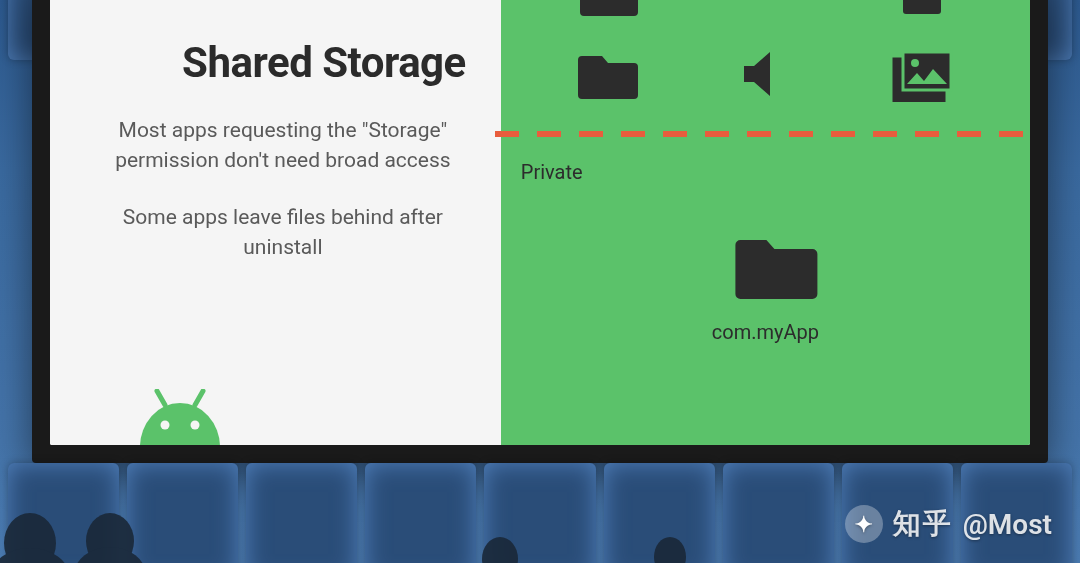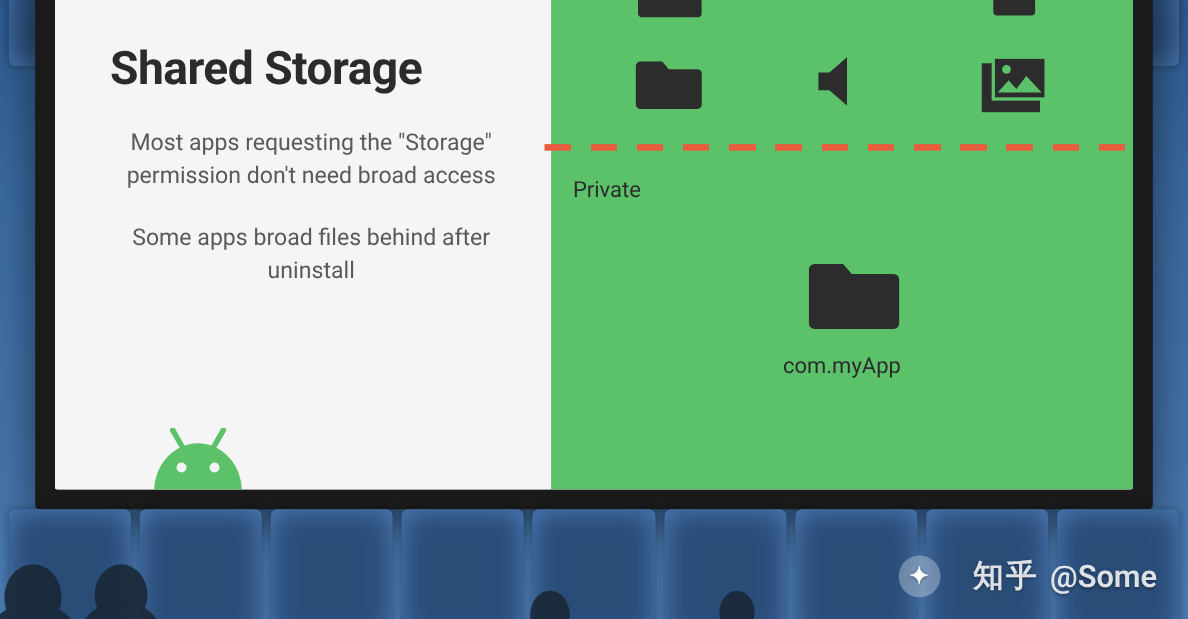--- a/index.html
+++ b/index.html
@@ -56,21 +56,21 @@
       background: #f5f5f5;
       padding: 40px 35px 0 50px;
       position: relative;
       display: flex;
       flex-direction: column;
     }
     .title {
       font-size: 42px;
       font-weight: 700;
       color: #2b2b2b;
-      text-align: left;
+      text-align: right;
       margin-bottom: 28px;
       letter-spacing: -0.5px;
     }
     .body-text {
       font-size: 21px;
       color: #5a5a5a;
       text-align: center;
       line-height: 1.45;
       margin-bottom: 26px;
     }
@@ -146,21 +146,20 @@
       font-size: 28px;
       font-weight: 600;
       text-shadow: 0 1px 3px rgba(0,0,0,0.4);
       display: flex;
       align-items: center;
       gap: 10px;
     }
     .watermark .zh {
       font-family: "PingFang SC", "Microsoft YaHei", sans-serif;
       letter-spacing: 2px;
-      margin-left: 20px;
     }
     .wechat-badge {
       width: 38px; height: 38px;
       border-radius: 50%;
       background: rgba(255,255,255,0.3);
       display: inline-flex;
       align-items: center; justify-content: center;
       font-size: 22px;
       color: #fff;
     }
@@ -181,21 +180,21 @@
     <div class="light-cell"></div>
     <div class="light-cell"></div>
 </div>
 
 <div class="screen-frame">
   <div class="screen">
 
     <div class="left-panel">
       <div class="title">Shared Storage</div>
       <div class="body-text">Most apps requesting the "Storage" permission don't need broad access</div>
-      <div class="body-text">Some apps broad files behind after uninstall</div>
+      <div class="body-text">Some apps leave files behind after uninstall</div>
 
       <svg class="android-head" width="90" height="58" viewBox="0 0 90 58">
         <g fill="#5bc26a">
           <line x1="22" y1="2" x2="30" y2="16" stroke="#5bc26a" stroke-width="5" stroke-linecap="round"></line>
           <line x1="68" y1="2" x2="60" y2="16" stroke="#5bc26a" stroke-width="5" stroke-linecap="round"></line>
           <path d="M 5 58 A 40 44 0 0 1 85 58 Z"></path>
         </g>
         <circle cx="30" cy="36" r="4.5" fill="#f5f5f5"></circle>
         <circle cx="60" cy="36" r="4.5" fill="#f5f5f5"></circle>
       </svg>
@@ -264,14 +263,14 @@
     <ellipse cx="500" cy="96" rx="18" ry="22"></ellipse>
     <ellipse cx="500" cy="120" rx="26" ry="18"></ellipse>
     <ellipse cx="670" cy="94" rx="16" ry="20"></ellipse>
     <ellipse cx="670" cy="118" rx="24" ry="16"></ellipse>
   </g>
 </svg>
 
 <div class="watermark">
   <span class="wechat-badge">✦</span>
   <span class="zh">知乎</span>
-  <span>@Some</span>
+  <span>@Most</span>
 </div>
 
 </body></html>

